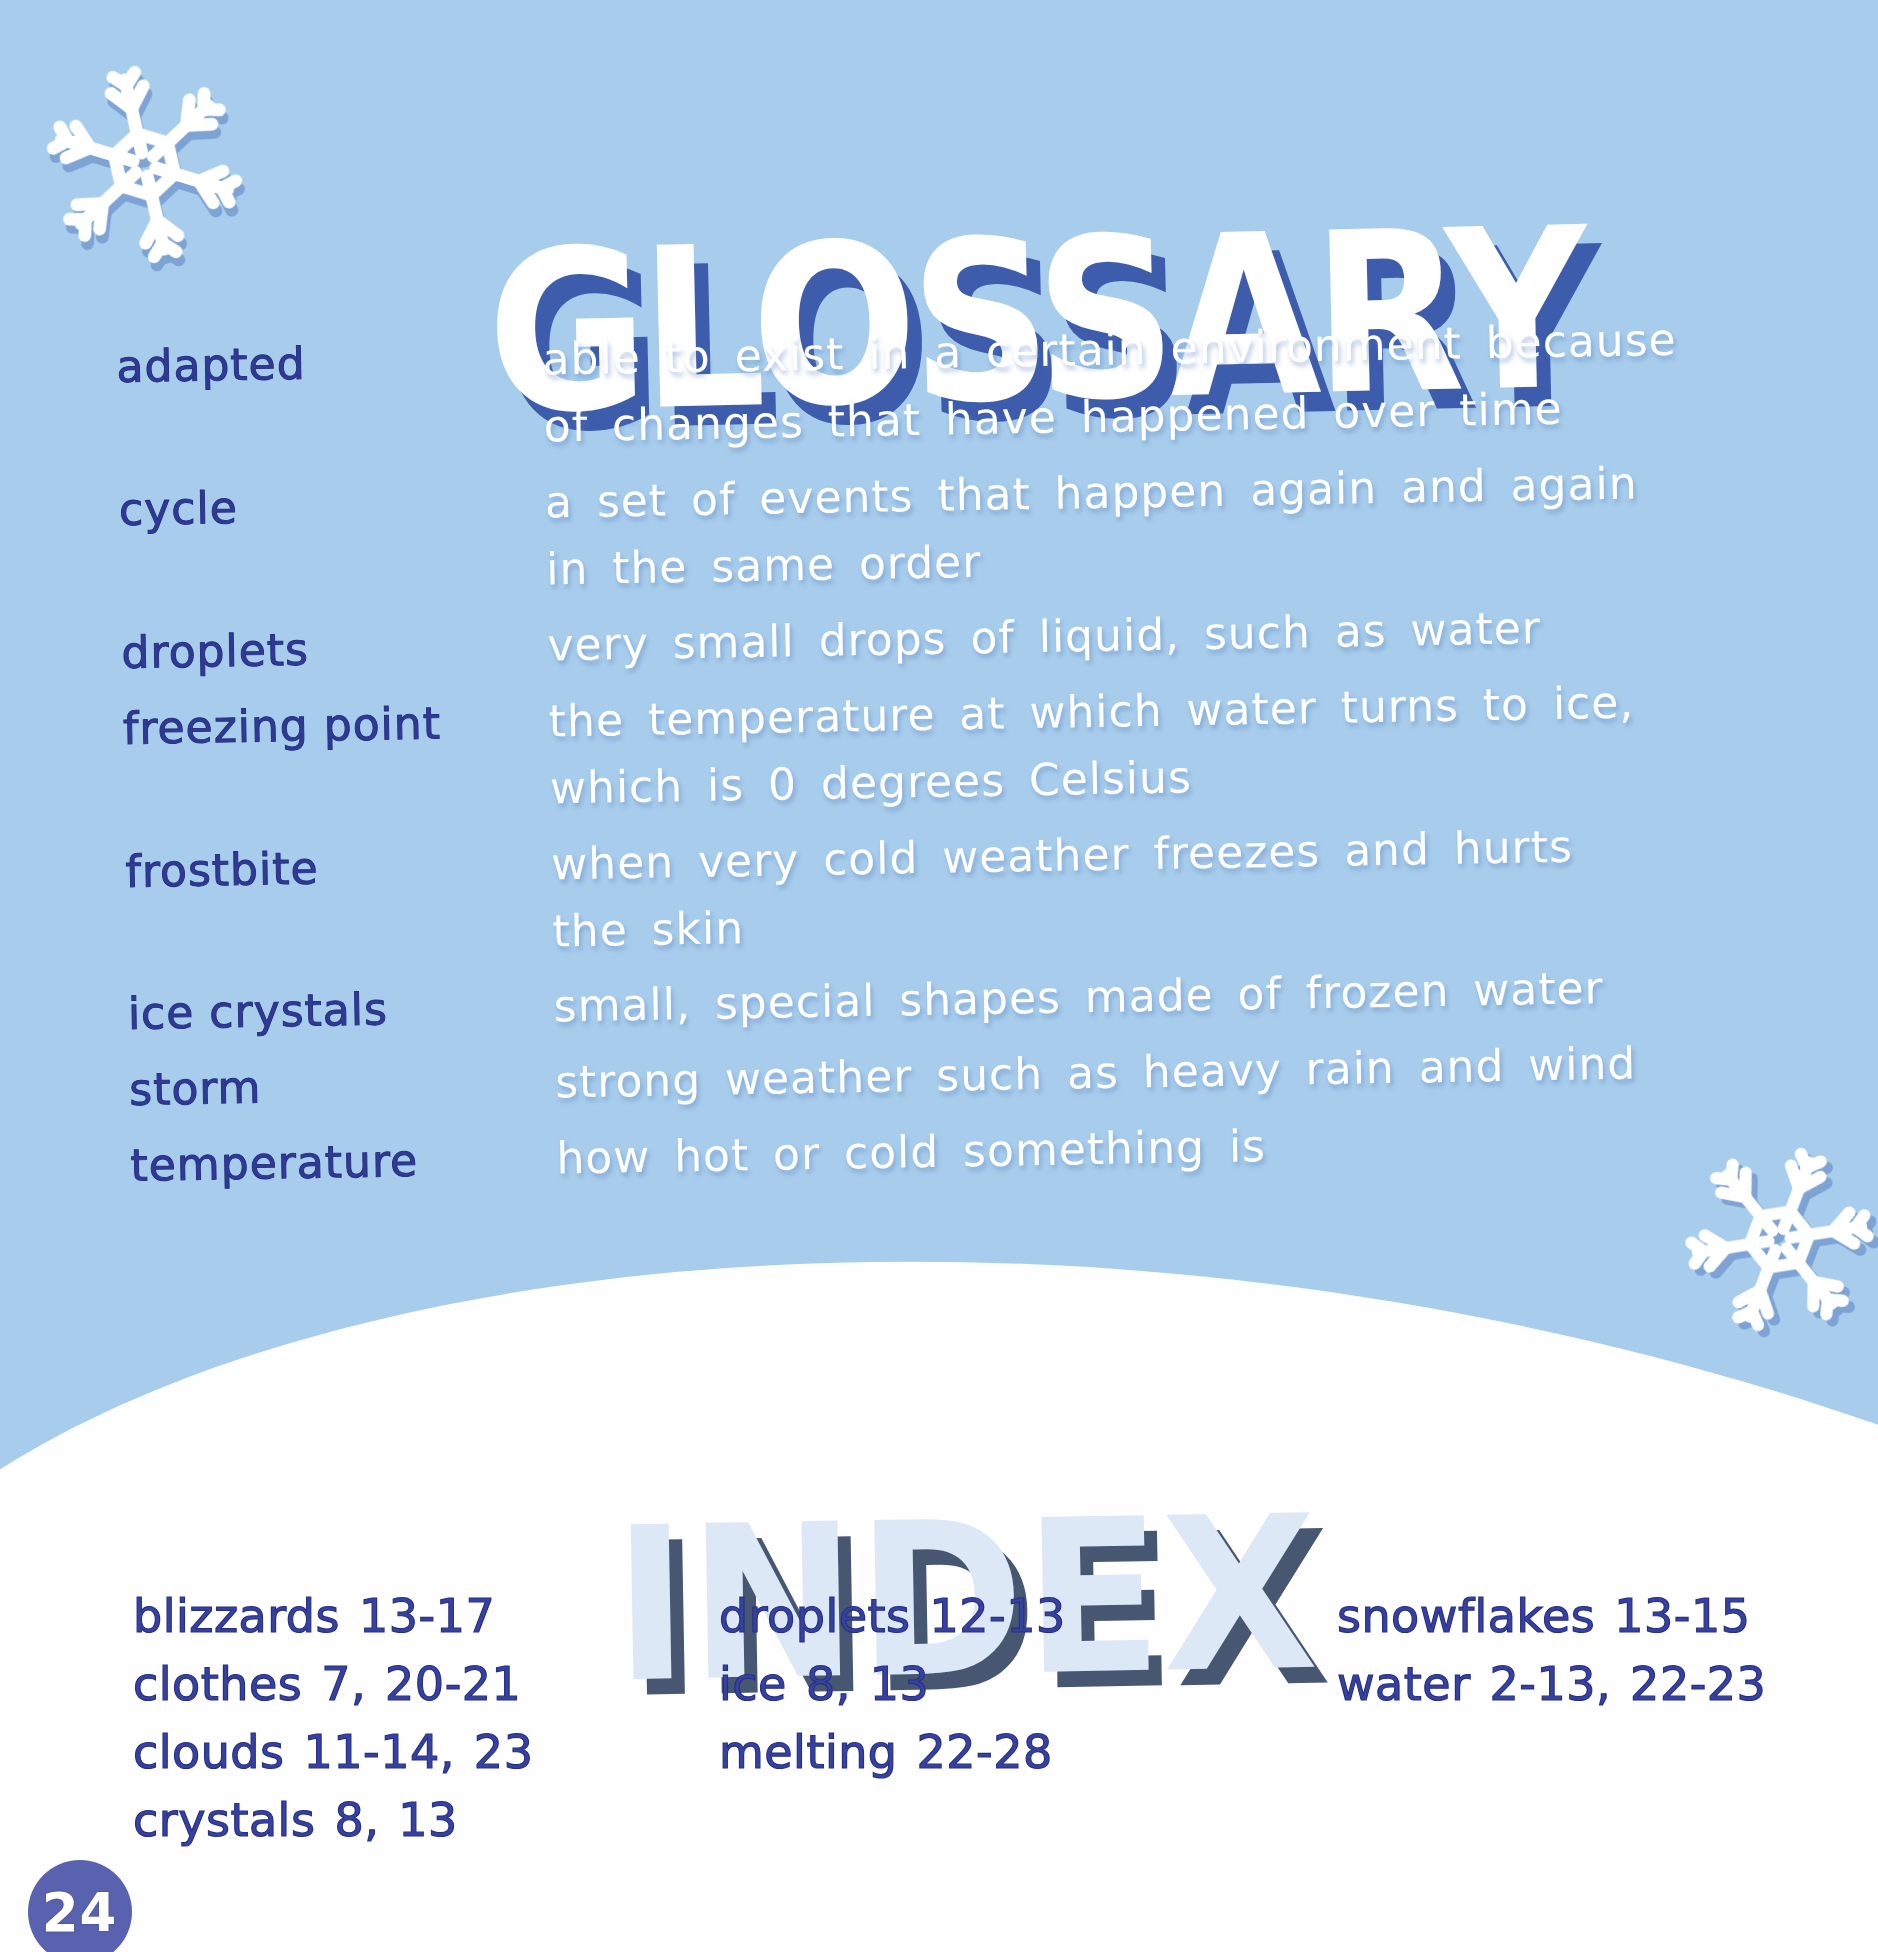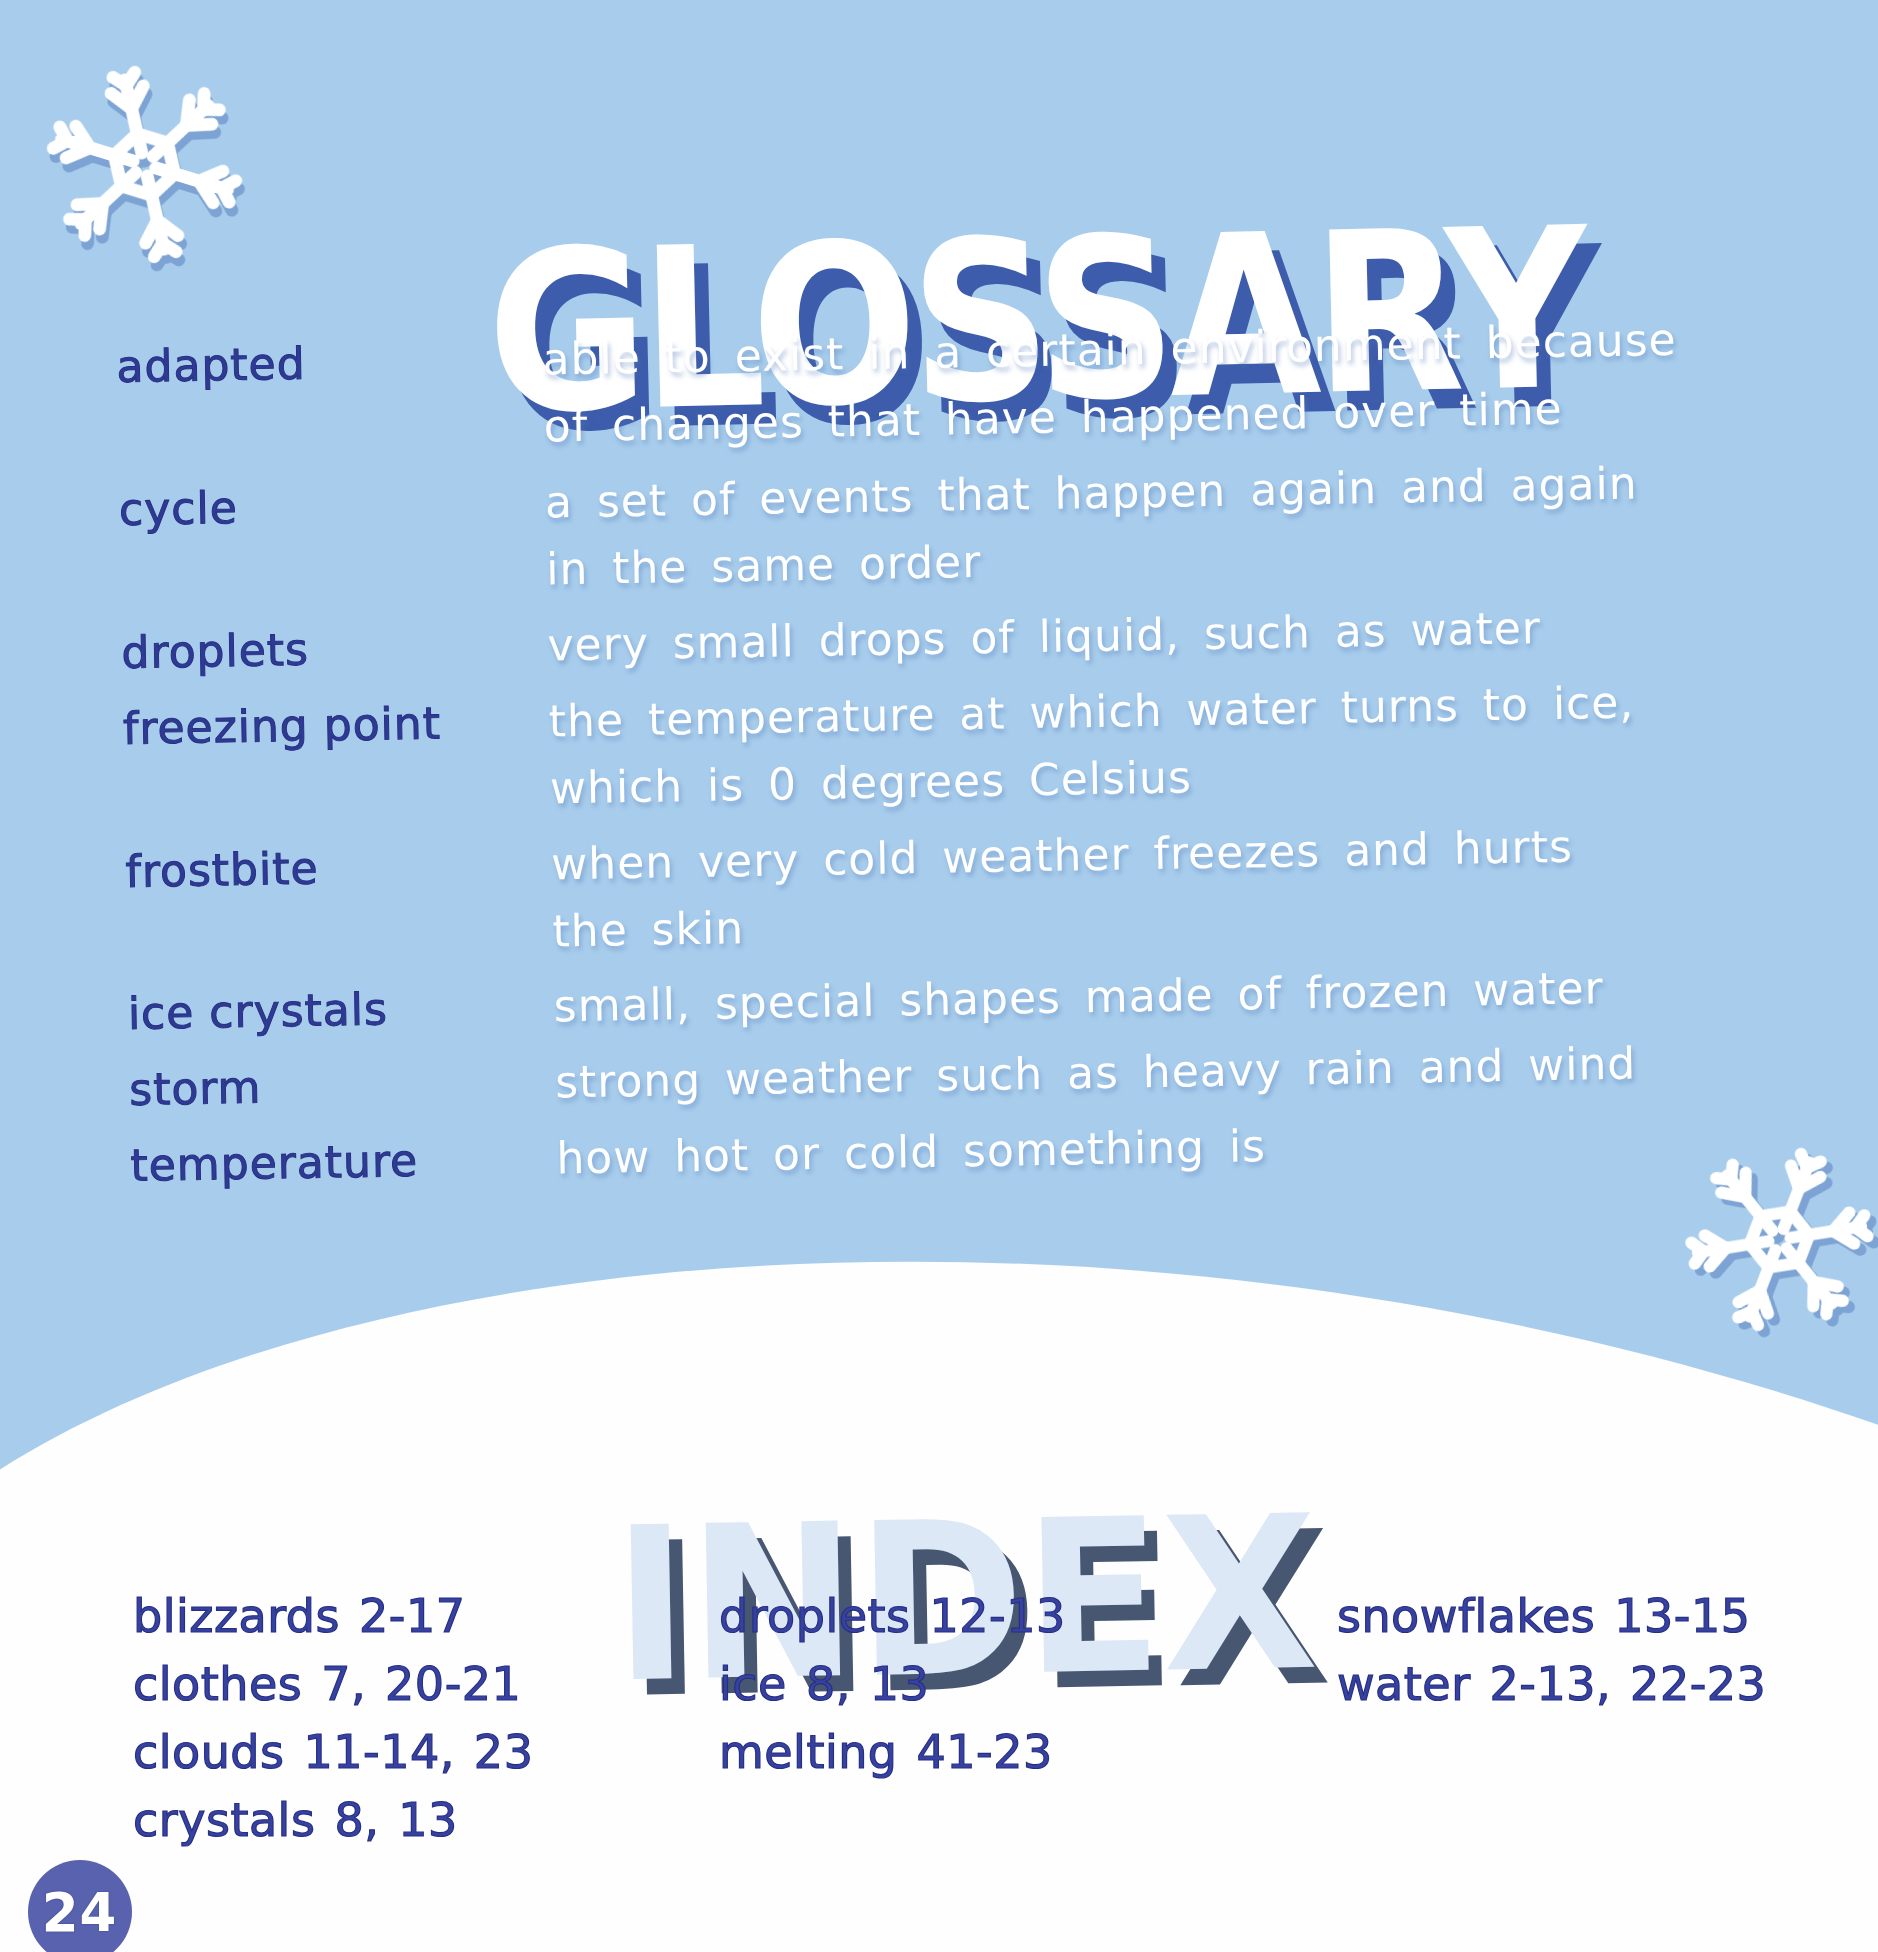--- a/index.html
+++ b/index.html
@@ -192,29 +192,29 @@
     <div class="glossary-def">
           <div class="def-line">how hot or cold something is</div>
         </div>
   </div>
 </div>
 
   <h2 class="index-title">INDEX</h2>
 
   <div class="index-cols" id="index-cols">
       <div class="index-col c0">
-        <div class="index-item">blizzards 2-17</div>
+        <div class="index-item">blizzards 13-17</div>
         <div class="index-item">clothes 7, 20-21</div>
         <div class="index-item">clouds 11-14, 23</div>
         <div class="index-item">crystals 8, 13</div>
       </div>
       <div class="index-col c1">
         <div class="index-item">droplets 12-13</div>
         <div class="index-item">ice 8, 13</div>
-        <div class="index-item">melting 41-23</div>
+        <div class="index-item">melting 22-28</div>
       </div>
       <div class="index-col c2">
         <div class="index-item">snowflakes 13-15</div>
         <div class="index-item">water 2-13, 22-23</div>
       </div>
     </div>
 
   <div class="page-badge">
     <span>24</span>
   </div>

